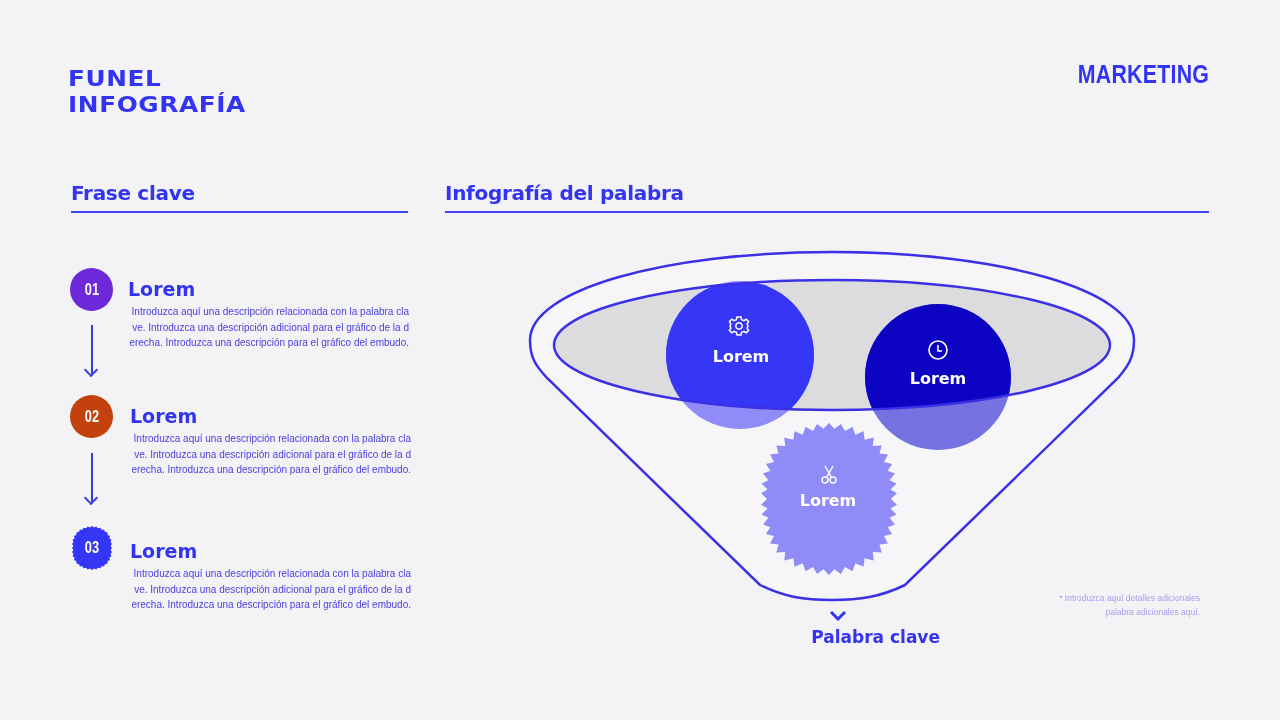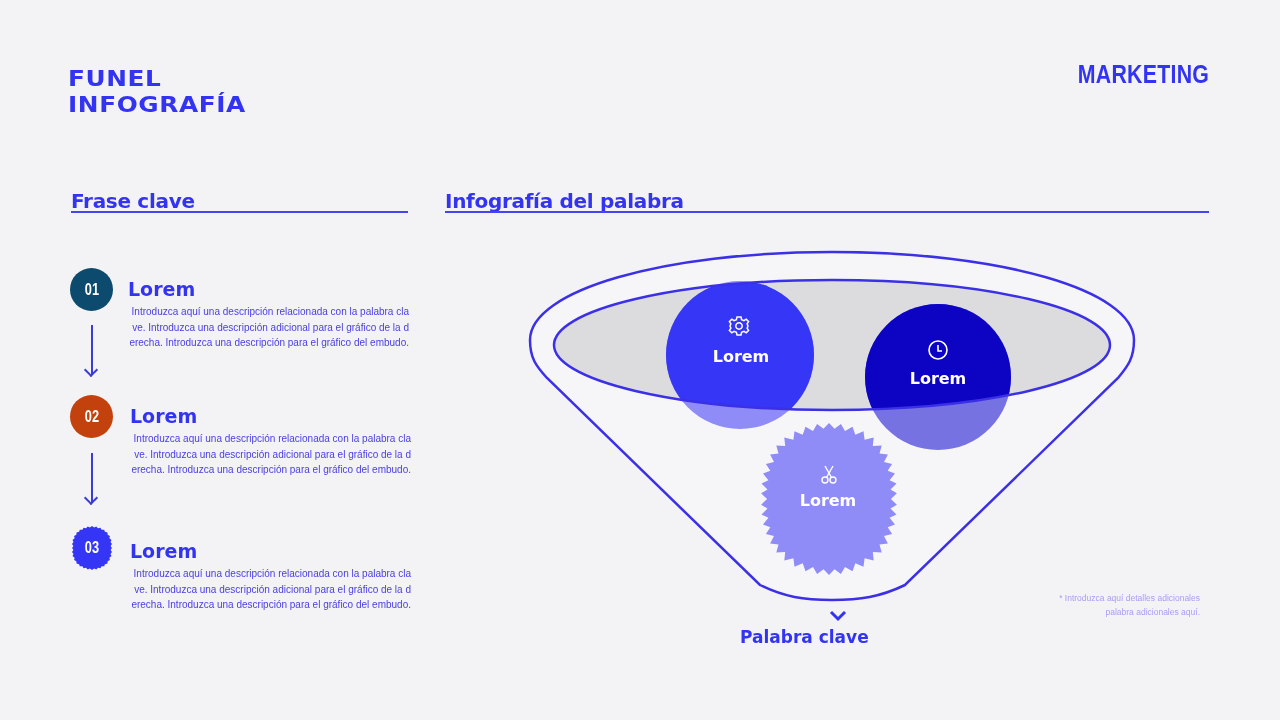--- a/index.html
+++ b/index.html
@@ -14,21 +14,21 @@
   }
   .brand {
     position: absolute; right: 71px; top: 59px;
     font-family: "Liberation Sans", sans-serif; font-weight: bold;
     font-size: 26px; color: #3333f2; transform: scaleX(0.82); transform-origin: right top;
     letter-spacing: 0.3px;
   }
 
   .section-head {
     position: absolute; font-family: "DejaVu Sans", sans-serif; font-weight: bold;
-    font-size: 20px; color: #3333f2; letter-spacing: -0.3px; margin-top: 8px;
+    font-size: 20px; color: #3333f2; letter-spacing: -0.3px;
   }
   .section-line { position: absolute; height: 2px; background: #4444f0; }
 
   .step { position: absolute; left: 70px; width: 345px; }
   .step-badge {
     position: absolute; left: 0; top: 0; width: 43px; height: 43px;
     border-radius: 50%; display: flex; align-items: center; justify-content: center;
     color: #fff; font-family: "Liberation Sans", sans-serif; font-weight: bold; font-size: 16px;
   }
   .step-badge span { transform: scaleX(0.8); display: inline-block; }
@@ -50,21 +50,21 @@
   }
 
   .funnel-svg { position: absolute; left: 0; top: 0; width: 1280px; height: 720px; }
 
   .node-label {
     position: absolute; font-family: "DejaVu Sans", sans-serif; font-weight: bold;
     font-size: 16px; color: #ffffff; text-align: center; width: 140px;
   }
 
   .keyword {
-    position: absolute; left: 740px; top: 627px; width: 200px; text-align: left;
+    position: absolute; left: 740px; top: 627px; width: 200px; text-align: right;
     font-family: "DejaVu Sans", sans-serif; font-weight: bold; font-size: 17px; color: #3333f2;
   }
   .chev { position: absolute; left: 829px; top: 610px; width: 18px; height: 12px; }
 
   .note {
     position: absolute; right: 80px; top: 591px; text-align: right;
     font-family: "Liberation Sans", sans-serif; font-size: 8.5px; line-height: 14px;
     color: #a99ef2;
     margin-left: 32px;
   }
@@ -78,21 +78,21 @@
 </div>
 <div class="brand">MARKETING</div>
 
 <div class="section-head" style="left:71px; top:181px;">Frase clave</div>
 <div class="section-line" style="left:71px; top:211px; width:337px;"></div>
 
 <div class="section-head" style="left:445px; top:181px;">Infografía del palabra</div>
 <div class="section-line" style="left:445px; top:211px; width:764px;"></div>
 
 <div class="step" style="top:268px; height:110px;">
-  <div class="step-badge" style="background:#0c4a6e;">
+  <div class="step-badge" style="background:#6d28d9;">
     <span>01</span>
   </div>
   <div class="step-title">Lorem</div>
   <div class="step-desc">Introduzca aquí una descripción relacionada con la palabra clave. Introduzca una descripción adicional para el gráfico de la derecha. Introduzca una descripción para el gráfico del embudo.</div>
   <div class="arrow" style="top:57px; height:50px;"></div>
 </div>
 
 <div class="step" style="top:395px; height:110px;">
   <div class="step-badge" style="background:#c2410c;">
     <span>02</span>

